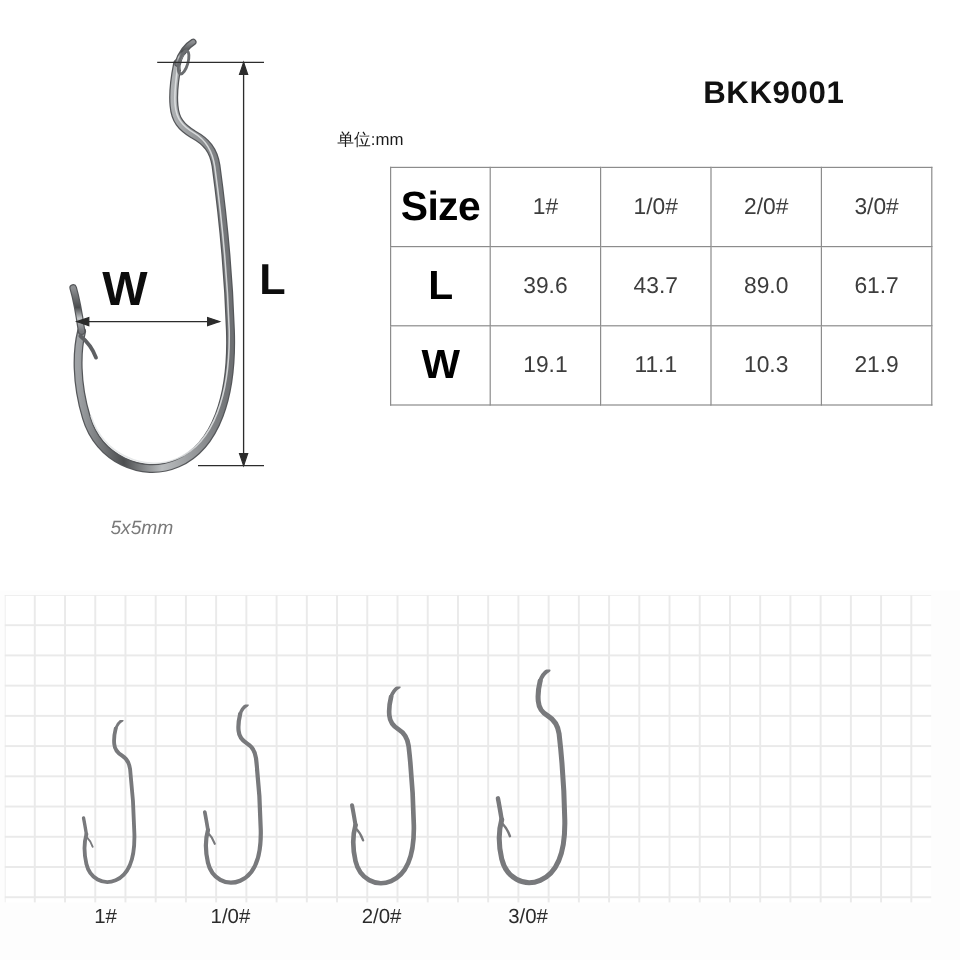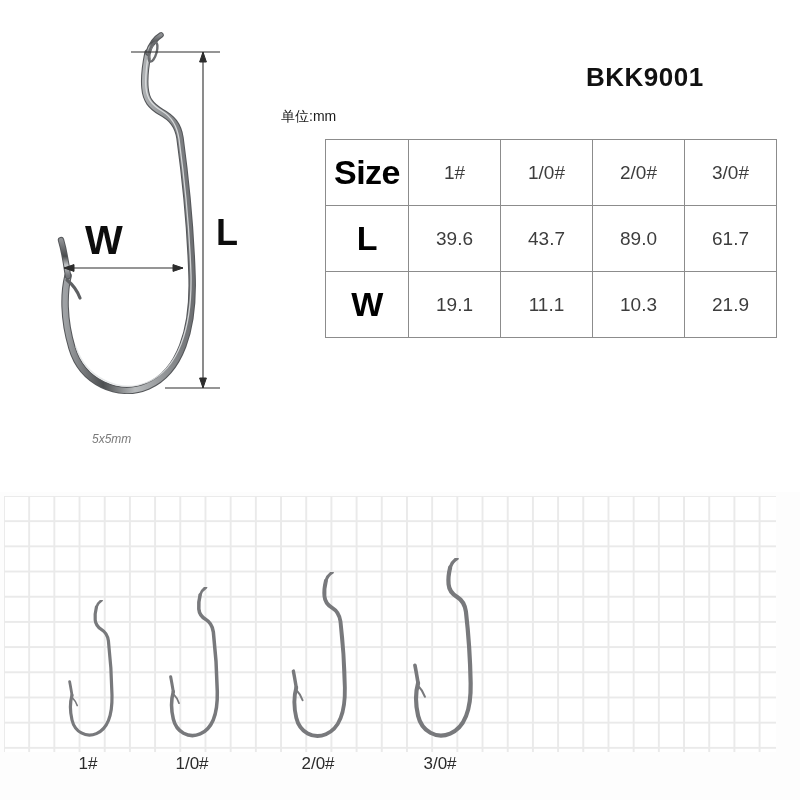--- a/index.html
+++ b/index.html
@@ -19,21 +19,21 @@
     font-size:26px; font-weight:bold; color:#111;
     letter-spacing:0.5px; white-space:nowrap;
   }
 
   
   #hook-diagram { position:absolute; left:20px; top:30px; width:250px; height:420px; }
   #hook-diagram svg { display:block; }
 
   #scale-caption {
     position:absolute; left:92px; top:432px;
-    font-size:12px; font-style:italic; color:#7a7a7a;
+    font-size:16px; font-style:italic; color:#7a7a7a;
     white-space:nowrap;
   }
 
   
   #unit-label {
     position:absolute; left:281px; top:108px;
     font-size:14px; color:#1a1a1a; white-space:nowrap;
   }
   #spec-table {
     position:absolute; left:281px; top:139px;

